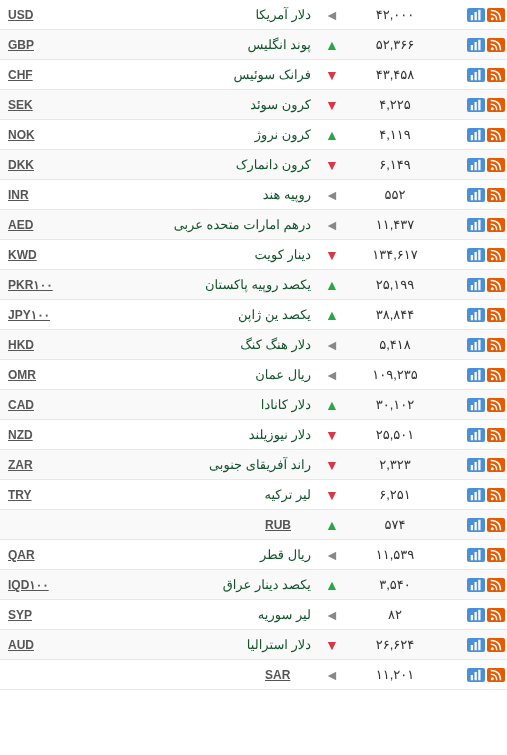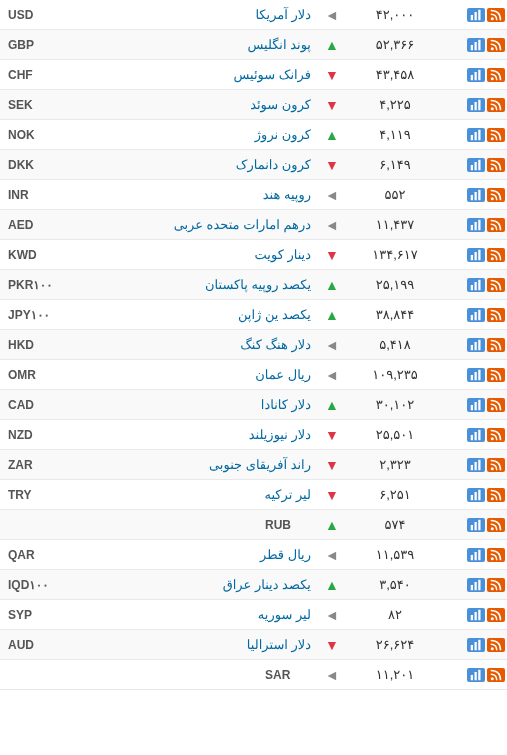--- a/index.html
+++ b/index.html
@@ -45,30 +45,31 @@
       font-family: Tahoma, Arial, sans-serif;
     }
     .col-trend {
       width: 26px;
       text-align: center;
     }
     .col-name {
       flex: 1;
       text-align: right;
       padding-right: 8px;
-      color: #0369a1;
+      color: #14532d;
       font-size: 13px;
     }
     .col-code {
       width: 60px;
       text-align: left;
       padding-left: 6px;
       color: #555;
       font-size: 12px;
       font-weight: bold;
+      text-decoration: underline;
     }
     .arrow-up {
       color: #28a745;
       font-size: 14px;
       font-weight: bold;
     }
     .arrow-down {
       color: #dc3545;
       font-size: 14px;
       font-weight: bold;

